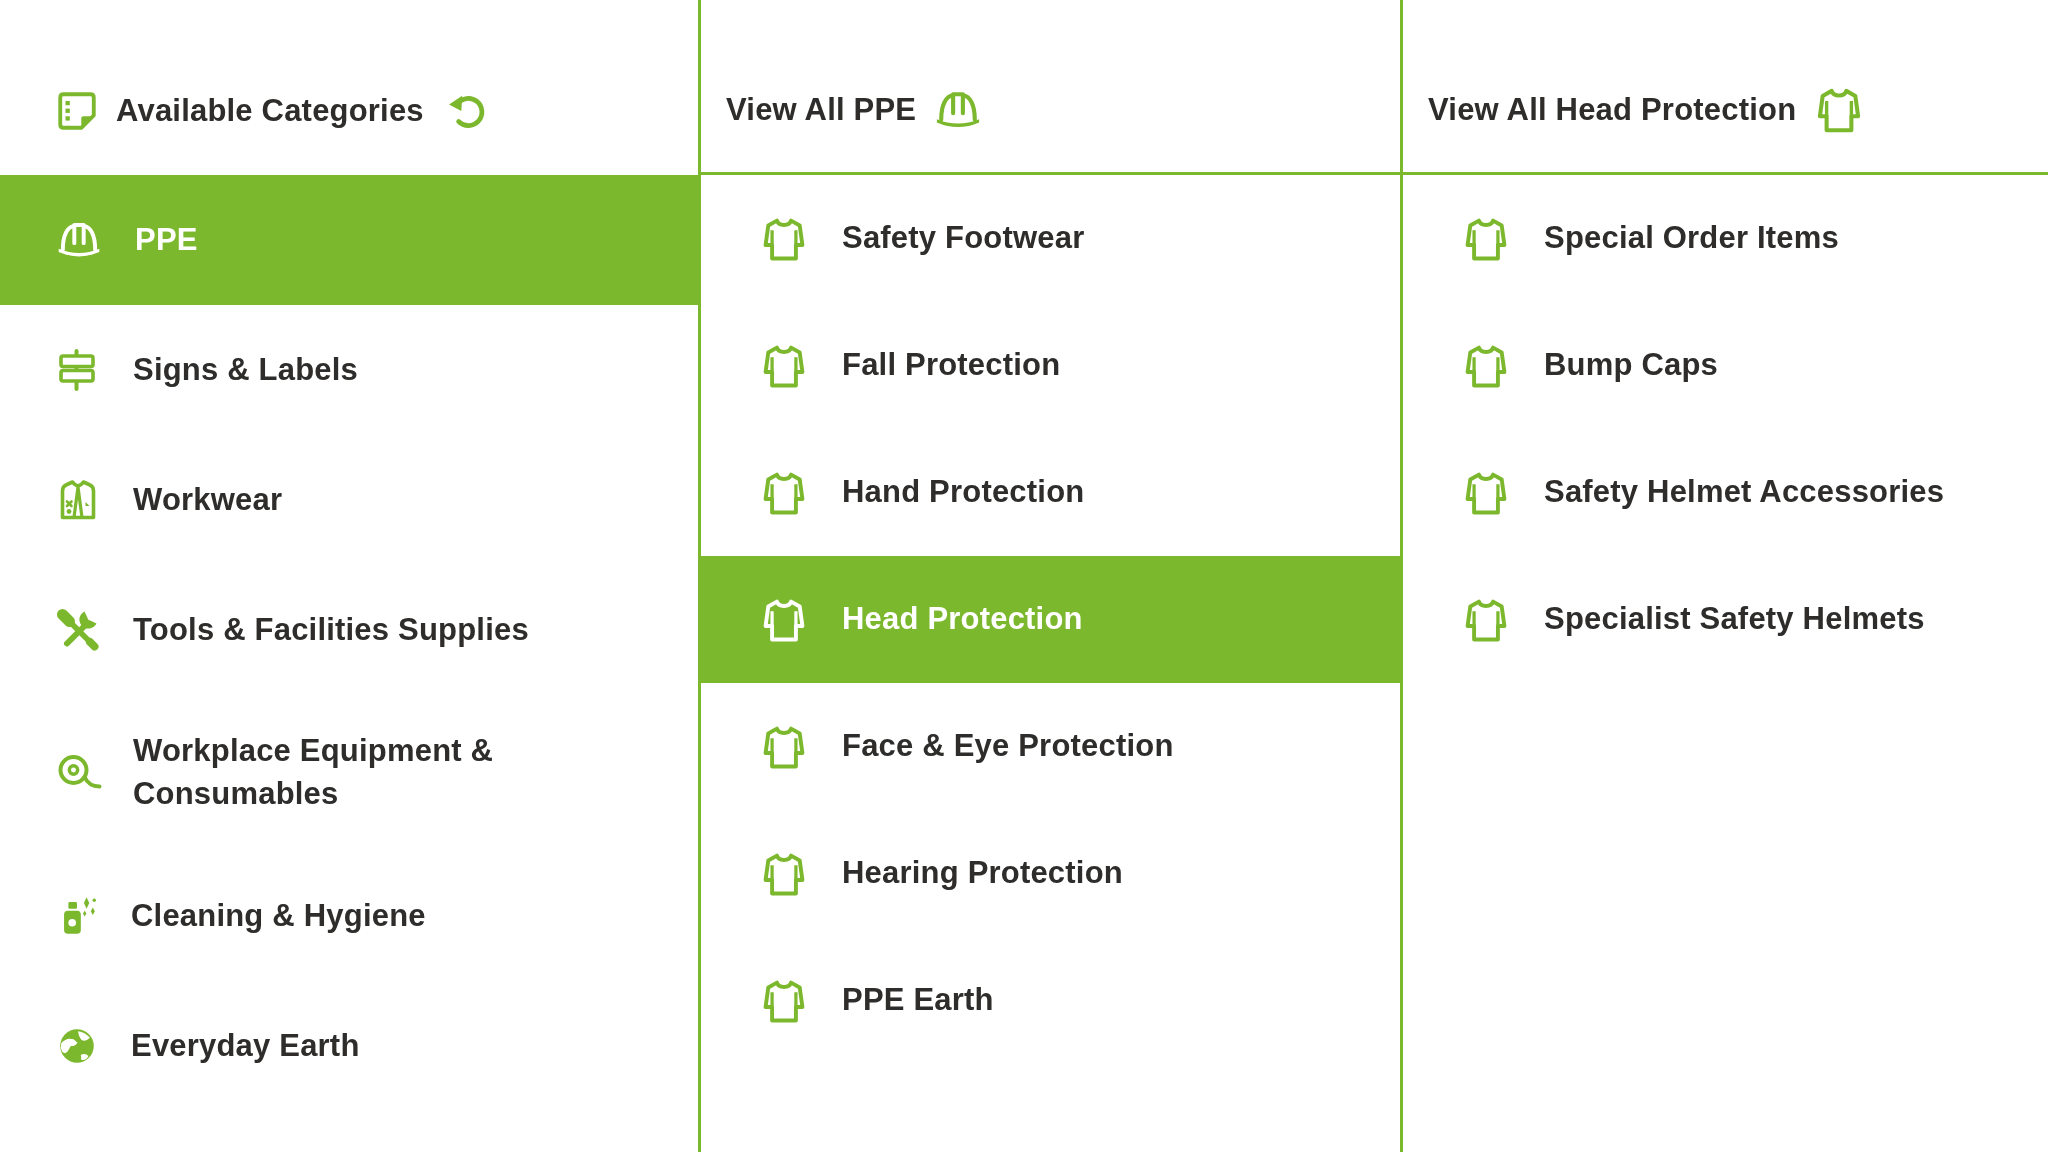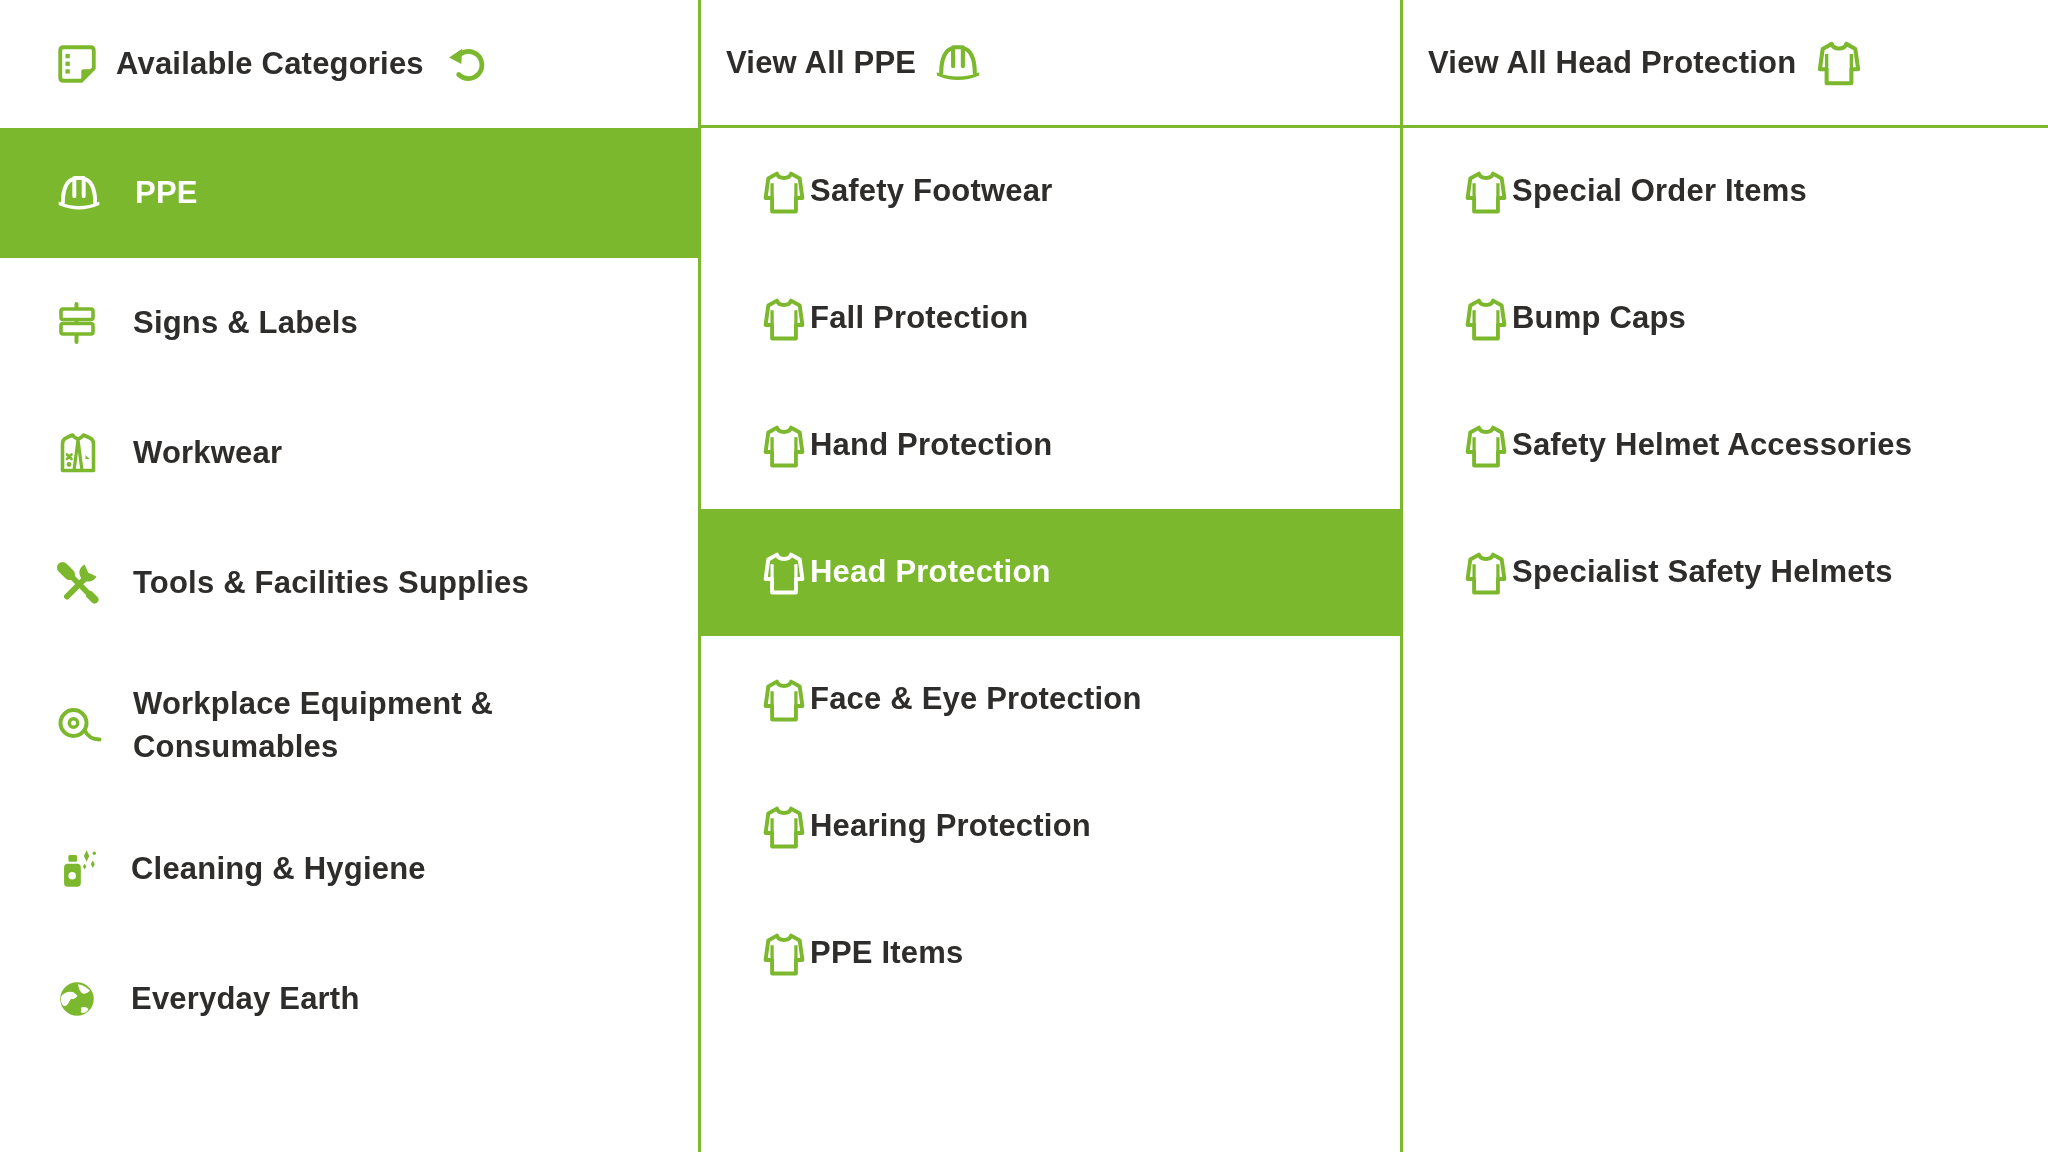--- a/index.html
+++ b/index.html
@@ -15,29 +15,30 @@
   }
   .menu{display:flex;width:2048px;height:1152px;}
   .col{height:100%;background:#fff;}
   .col1{width:701px;border-right:3px solid var(--green);}
   .col2{width:702px;border-right:3px solid var(--green);}
   .col3{flex:1;}
   .hdr{
     height:128px;display:flex;align-items:center;gap:16px;
     padding:0 20px 0 54px;font-weight:bold;font-size:31px;letter-spacing:.2px;
     white-space:nowrap;
+    margin-top:47px;
   }
   .col2 .hdr,.col3 .hdr{border-bottom:3px solid var(--green);padding-left:25px;}
   .rows{display:flex;flex-direction:column;}
   .row{
     display:flex;align-items:center;gap:31px;
     padding:0 16px 0 54px;font-weight:bold;font-size:31px;letter-spacing:.2px;
     min-height:130px;cursor:pointer;
   }
-  .col2 .row,.col3 .row{min-height:127px;padding-left:57px;gap:0;}
+  .col2 .row,.col3 .row{min-height:127px;padding-left:57px;gap:32px;}
   .row.tall{min-height:156px;}
   .row.selected{background:var(--green);color:var(--white);}
   .icon{flex:0 0 auto;color:var(--green);display:block;}
   .row.selected .icon{color:var(--white);}
   .reset{margin-left:6px;cursor:pointer;}
   .lbl{line-height:1.38;}
   .lbl span{display:block;}
   svg{display:block;}
 </style>
 </head>
@@ -212,21 +213,21 @@
       <div class="row">
         <svg class="icon" width="52" height="52">
             <use href="#i-jumper"></use>
           </svg>
         <span class="lbl">Hearing Protection</span>
       </div>
       <div class="row">
         <svg class="icon" width="52" height="52">
             <use href="#i-jumper"></use>
           </svg>
-        <span class="lbl">PPE Items</span>
+        <span class="lbl">PPE Earth</span>
       </div>
     </div>
   </section>
 
   <section class="col col3">
     <div class="hdr">
       <span>View All Head Protection</span>
       <svg class="icon" width="54" height="54">
           <use href="#i-jumper"></use>
         </svg>

